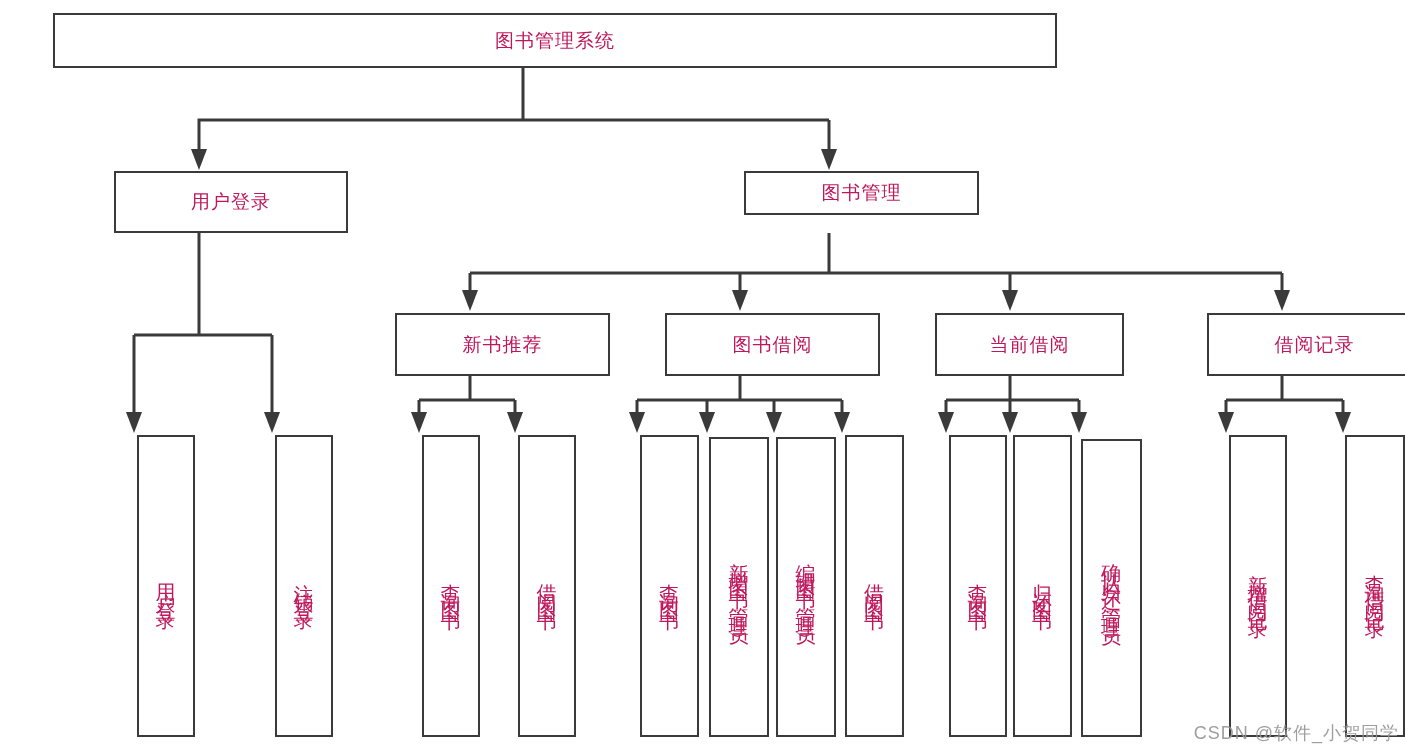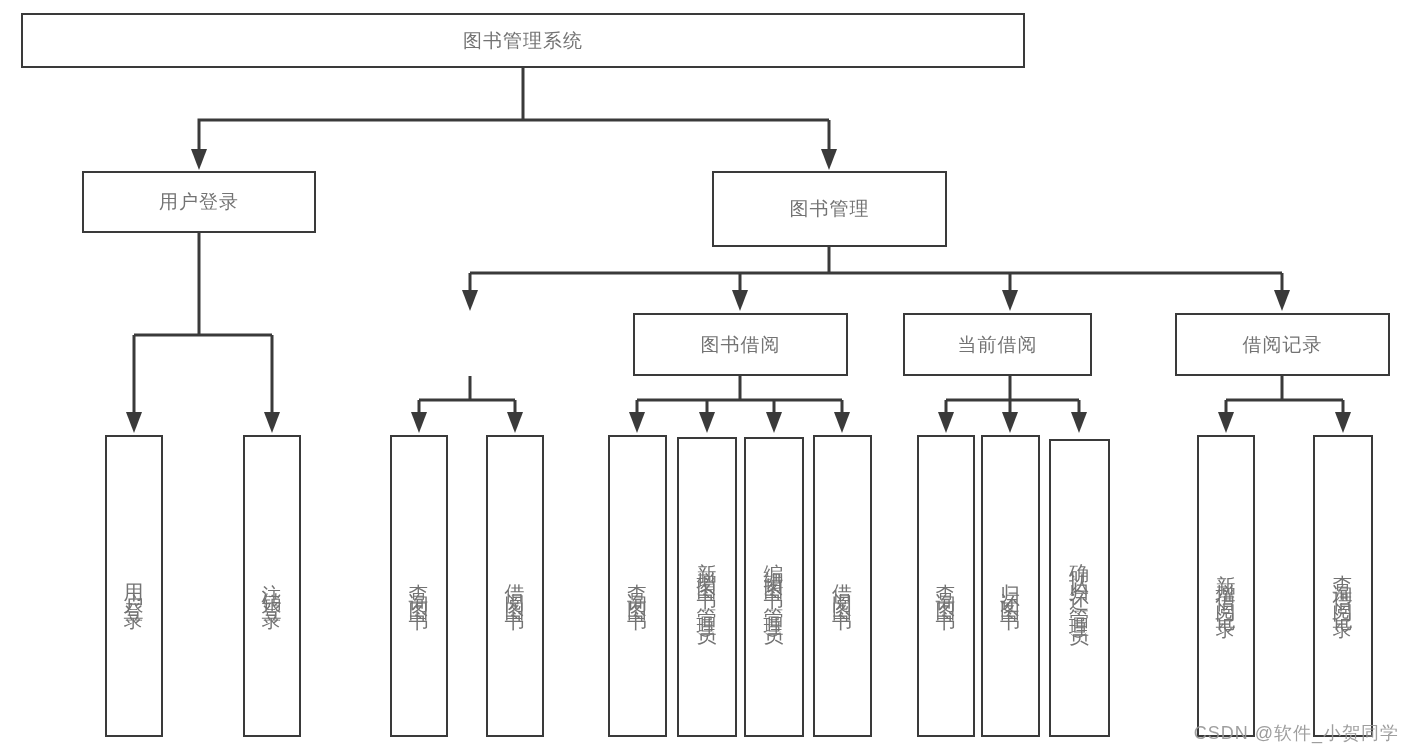--- a/index.html
+++ b/index.html
@@ -14,21 +14,22 @@
   svg.wires { position: absolute; left: 0; top: 0; z-index: 1; }
   .node {
     position: absolute;
     z-index: 2;
     background: #ffffff;
     border: 2.5px solid #3a3a3a;
     box-sizing: border-box;
     display: flex;
     align-items: center;
     justify-content: center;
-    color: #737373;
+    color: #be185d;
+    margin-left: 32px;
   }
   .node.h span {
     font-size: 19px;
     letter-spacing: 1px;
     white-space: nowrap;
   }
   .vtext {
     writing-mode: vertical-rl;
     text-orientation: mixed;
     font-size: 20px;
@@ -95,24 +96,27 @@
     </g>
   </svg>
 
   <div class="node h" style="left:21px; top:13px; width:1004px; height:55px;">
     <span>图书管理系统</span>
   </div>
 
   <div class="node h" style="left:82px; top:171px; width:234px; height:62px;">
     <span>用户登录</span>
   </div>
-  <div class="node h" style="left:712px; top:171px; width:235px; height:76px;">
+  <div class="node h" style="left:712px; top:171px; width:235px; height:44px;">
     <span>图书管理</span>
   </div>
 
+  <div class="node h" style="left:363px; top:313px; width:215px; height:63px;">
+    <span>新书推荐</span>
+  </div>
   <div class="node h" style="left:633px; top:313px; width:215px; height:63px;justify-content:center;">
     <span>图书借阅</span>
   </div>
   <div class="node h" style="left:903px; top:313px; width:189px; height:63px;">
     <span>当前借阅</span>
   </div>
   <div class="node h" style="left:1175px; top:313px; width:215px; height:63px;">
     <span>借阅记录</span>
   </div>
 

